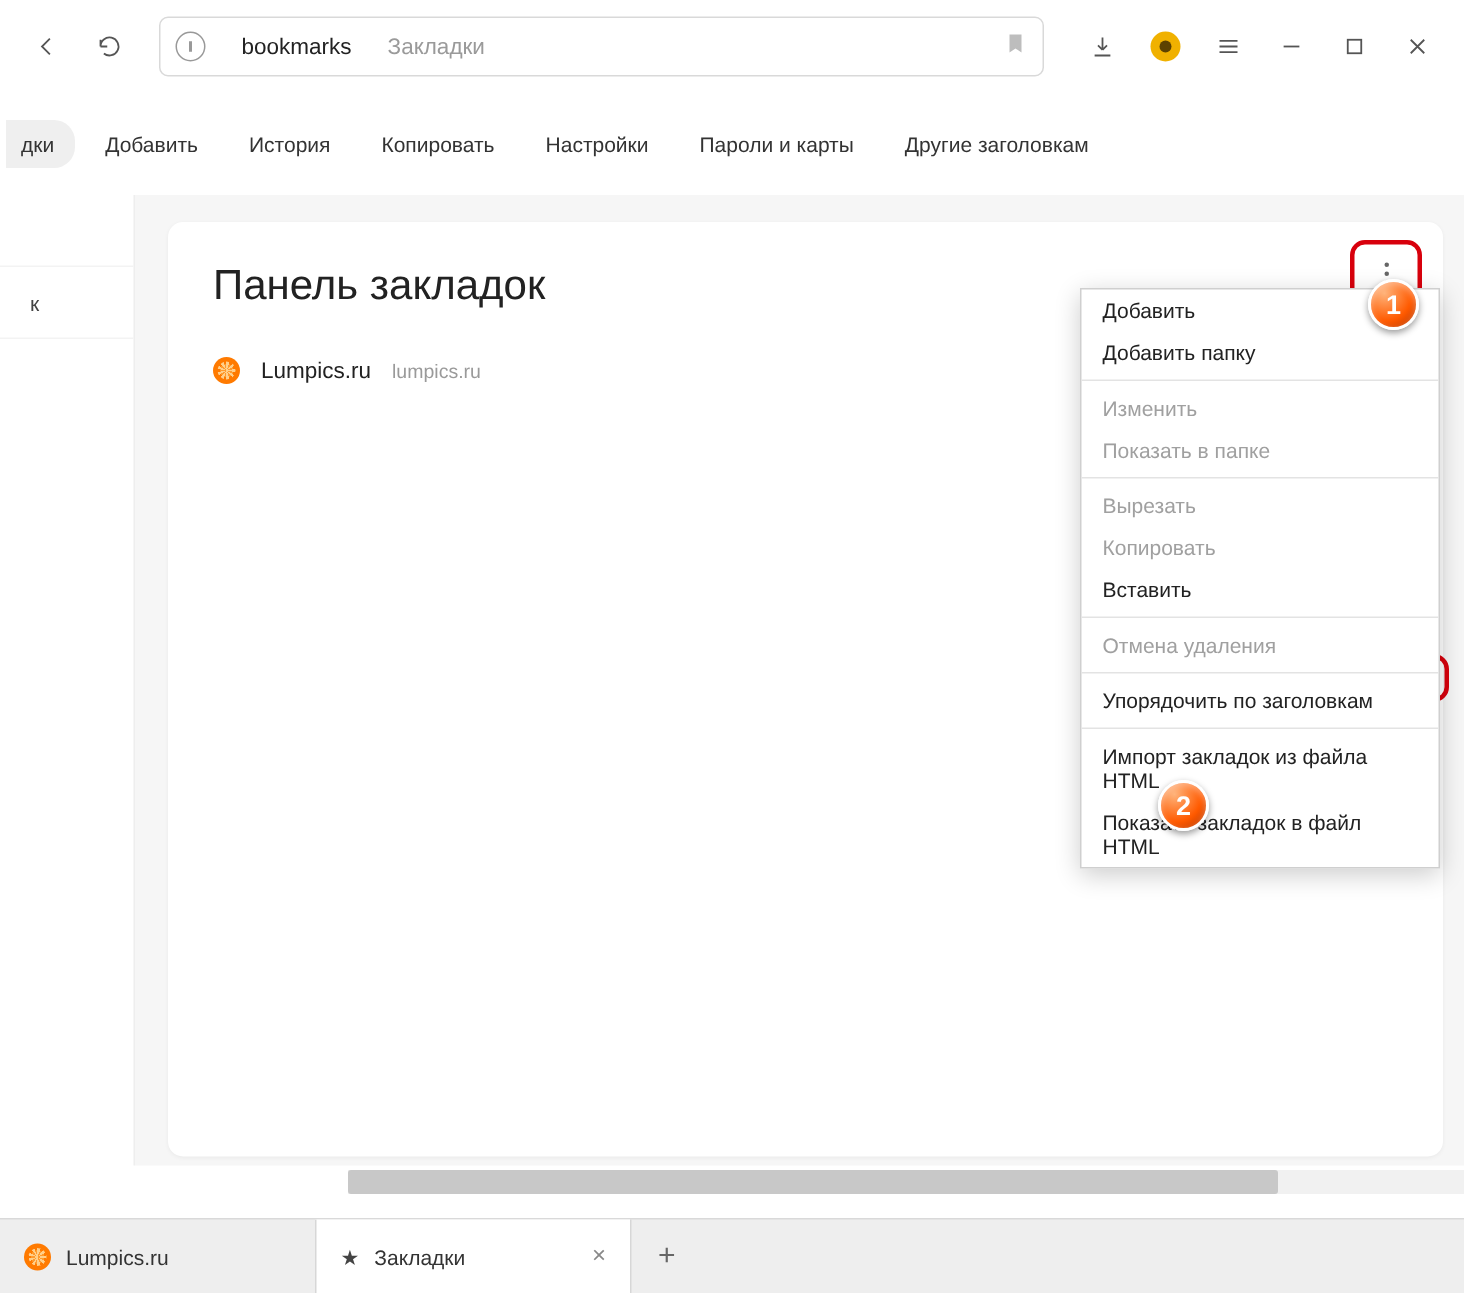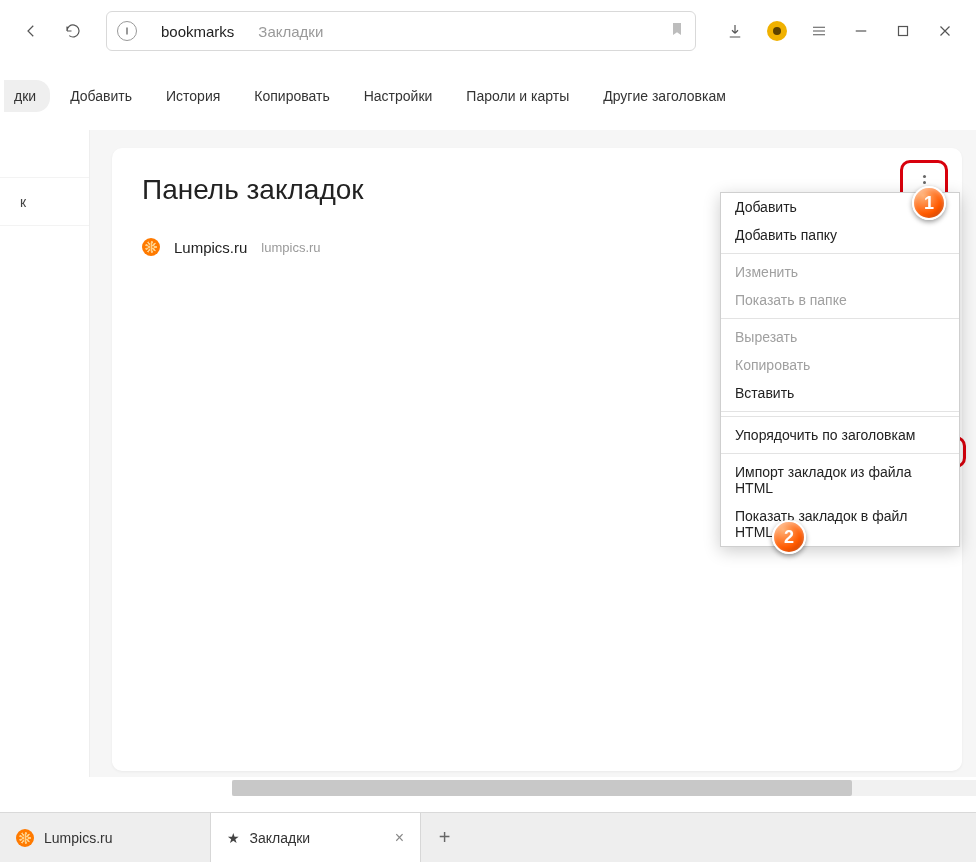--- a/index.html
+++ b/index.html
@@ -170,20 +170,21 @@
     <div class="mi enabled">Добавить</div>
     <div class="mi enabled">Добавить папку</div>
     <hr>
     <div class="mi">Изменить</div>
     <div class="mi">Показать в папке</div>
     <hr>
     <div class="mi">Вырезать</div>
     <div class="mi">Копировать</div>
     <div class="mi enabled">Вставить</div>
     <hr>
+    <div class="mi">Отмена удаления</div>
     <hr>
     <div class="mi enabled">Упорядочить по заголовкам</div>
     <hr>
     <div class="mi enabled">Импорт закладок из файла HTML</div>
     <div class="mi enabled">Показать закладок в файл HTML</div>
   </div>
 
 <div class="bubble bubble1">1</div>
 <div class="bubble bubble2">2</div>
 

